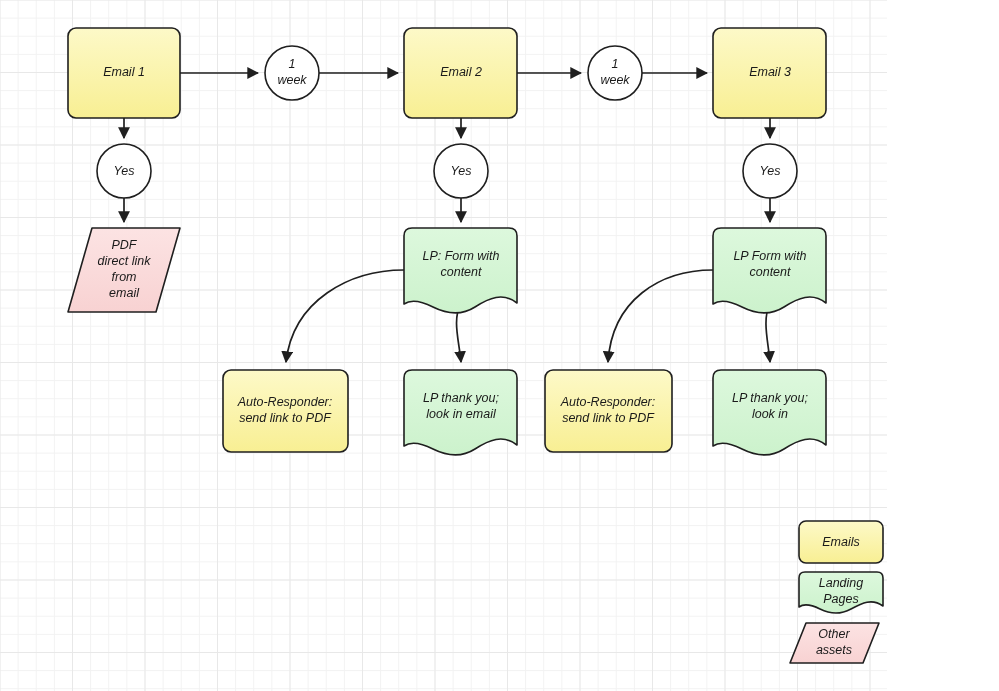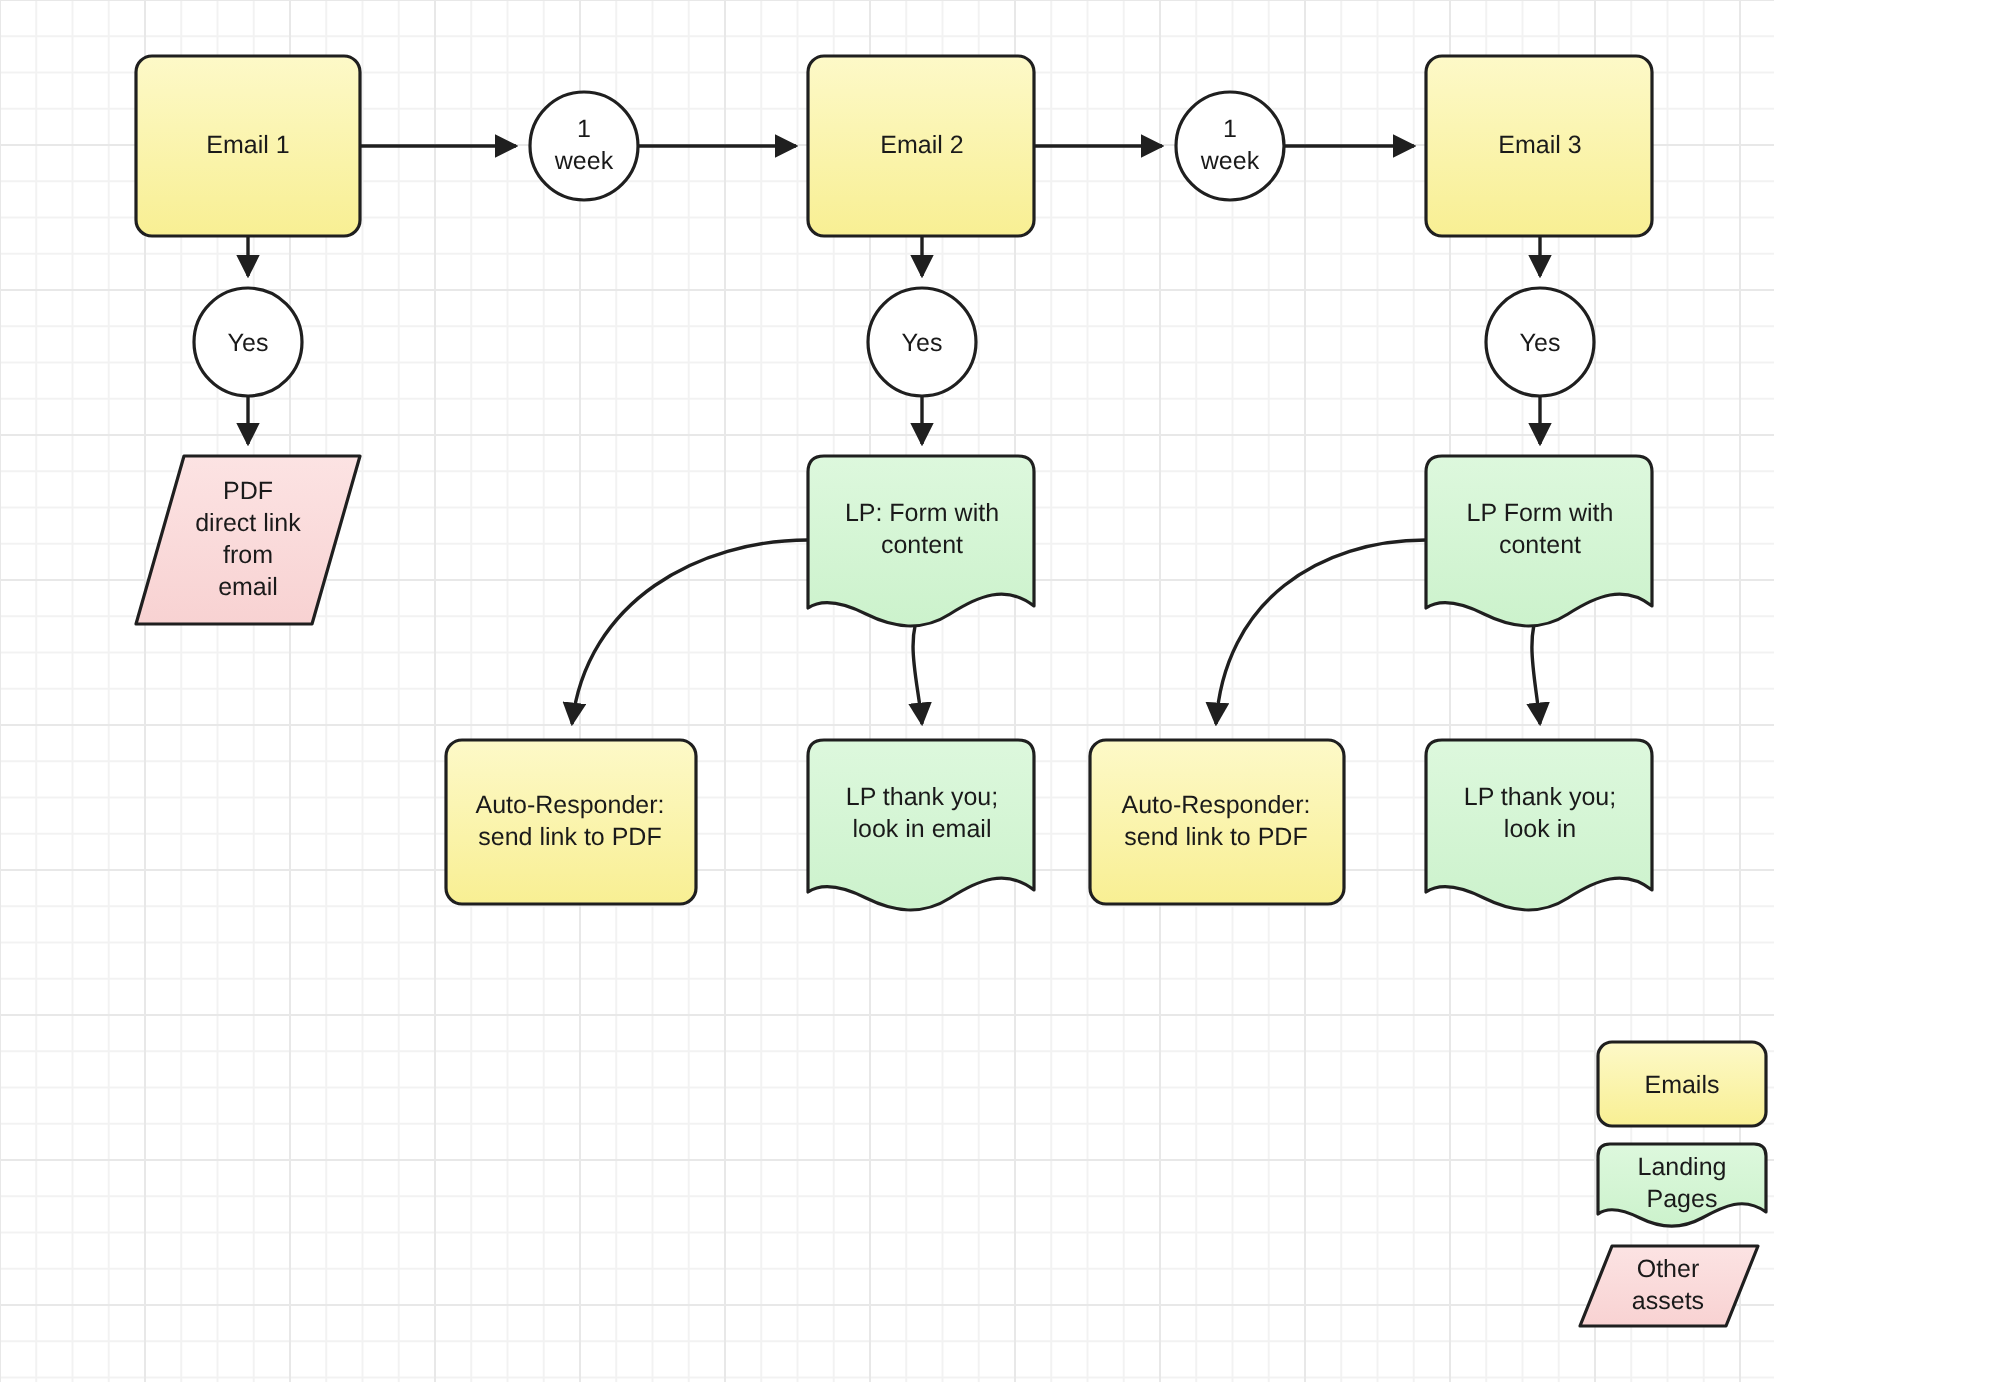--- a/index.html
+++ b/index.html
@@ -18,20 +18,21 @@
       linear-gradient(to bottom, #e8e8e8 1px, transparent 1px),
       linear-gradient(to right, #f2f2f2 1px, transparent 1px),
       linear-gradient(to bottom, #f2f2f2 1px, transparent 1px);
     background-size:
       72.5px 72.5px,
       72.5px 72.5px,
       18.125px 18.125px,
       18.125px 18.125px;
     background-position: -0.5px -0.5px, -0.5px -0.5px, -0.5px -0.5px, -0.5px -0.5px;
     font-family: "Liberation Sans", sans-serif;
+    font-style: italic;
   }
   #diagram-svg {
     position: absolute;
     left: 0;
     top: 0;
     width: 999px;
     height: 691px;
   }
   .node-label {
     font-family: "Liberation Sans", sans-serif;

